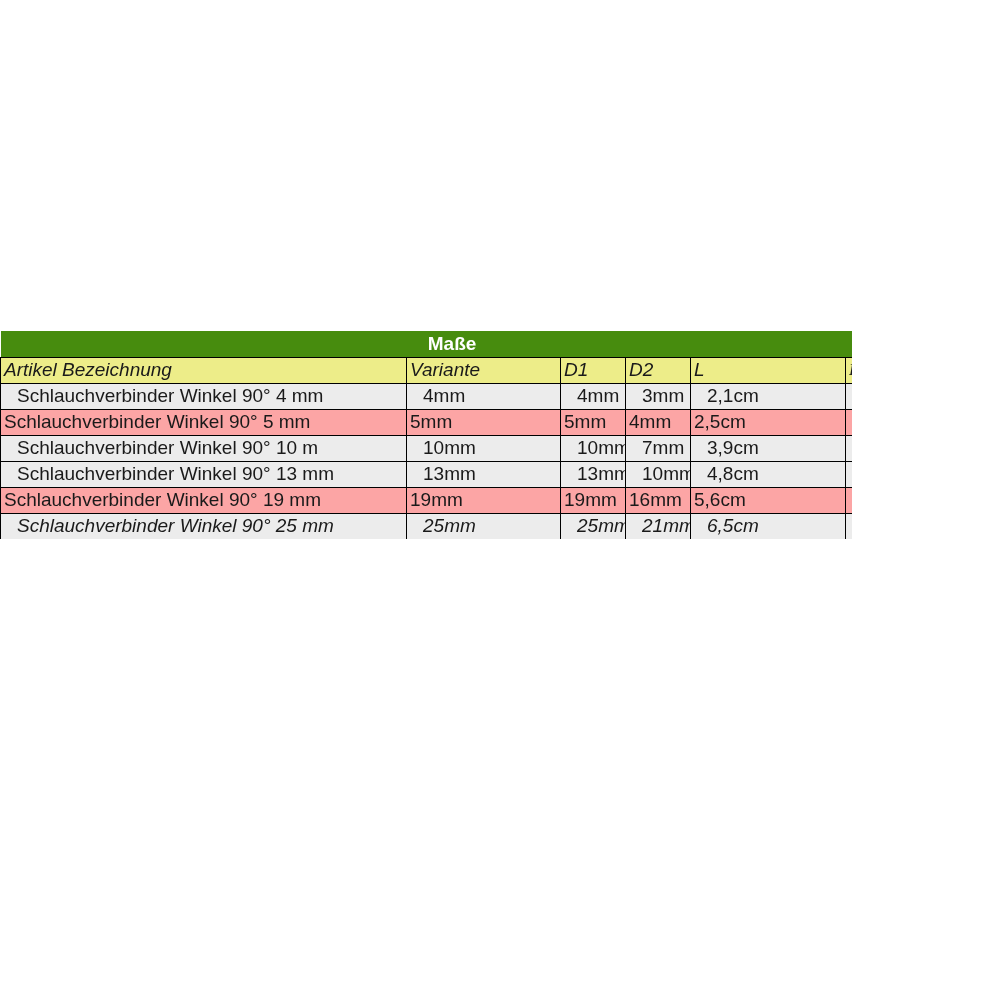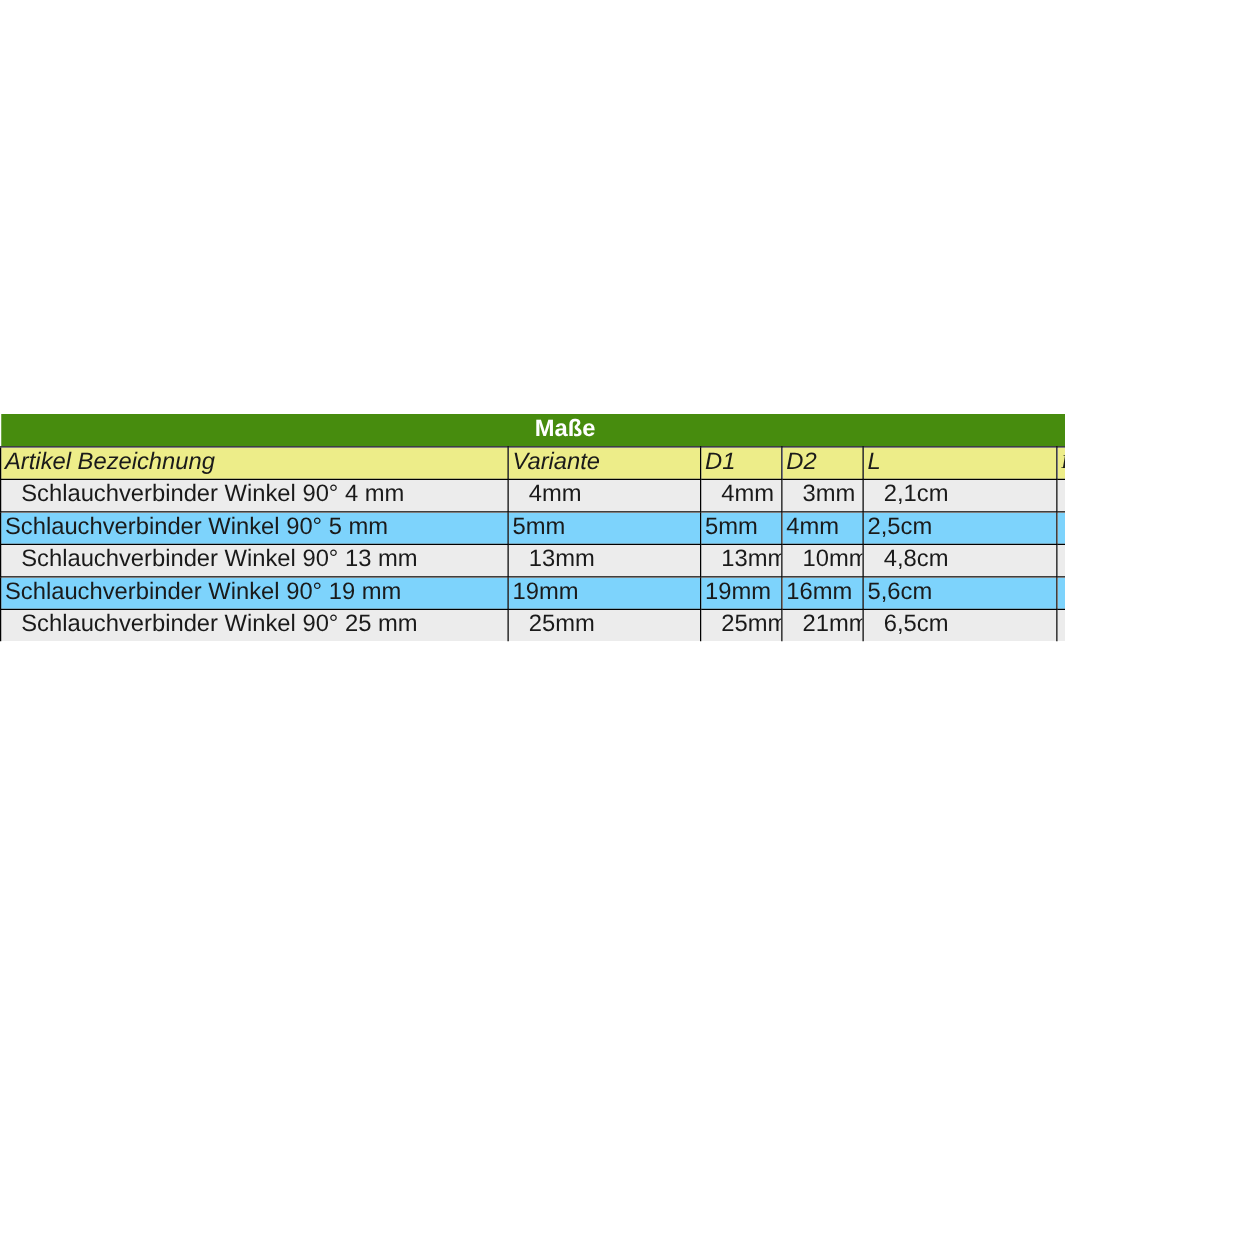--- a/index.html
+++ b/index.html
@@ -48,22 +48,22 @@
     background: var(--header-yellow, #EDED89);
     font-style: italic;
   }
   .spec-table .c5 { border-right: none; }
   th.c5 {
     font-family: "Liberation Serif", serif;
     font-size: 16px;
   }
   td.c5 { text-align: right; }
   tbody tr.even td { background: var(--row-alt, #ECECEC); padding-left: 16px; }
-  tbody tr.odd td { background: #7dd3fc; }
-  tbody tr:last-child td { border-bottom: none; }
+  tbody tr.odd td { background: #fca5a5; }
+  tbody tr:last-child td { border-bottom: none; font-style: italic; }
 </style>
 </head>
 <body>
 
 <div class="page">
   <table class="spec-table">
     <colgroup>
       <col style="width:406px">
       <col style="width:154px">
       <col style="width:65px">
@@ -101,20 +101,28 @@
           <td class="c0">Schlauchverbinder Winkel 90° 5 mm</td>
           <td class="c1">5mm</td>
           <td class="c2">5mm</td>
           <td class="c3">4mm</td>
           <td class="c4">2,5cm</td>
           <td class="c5">5</td>
         </tr>
 
 
 
+        <tr class="even">
+          <td class="c0">Schlauchverbinder Winkel 90° 10 m</td>
+          <td class="c1">10mm</td>
+          <td class="c2">10mm</td>
+          <td class="c3">7mm</td>
+          <td class="c4">3,9cm</td>
+          <td class="c5">10</td>
+        </tr>
 
 
         <tr class="even">
           <td class="c0">Schlauchverbinder Winkel 90° 13 mm</td>
           <td class="c1">13mm</td>
           <td class="c2">13mm</td>
           <td class="c3">10mm</td>
           <td class="c4">4,8cm</td>
           <td class="c5">13</td>
         </tr>

